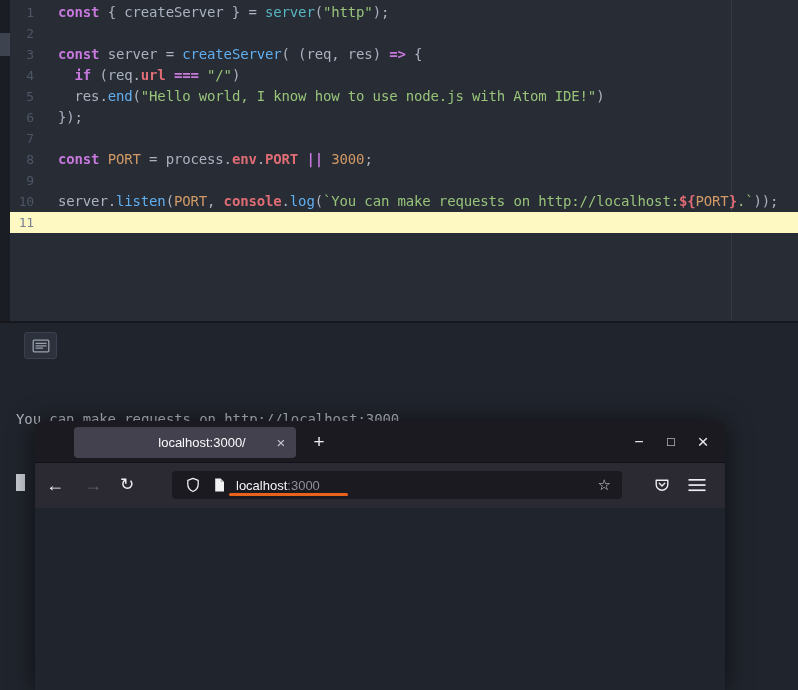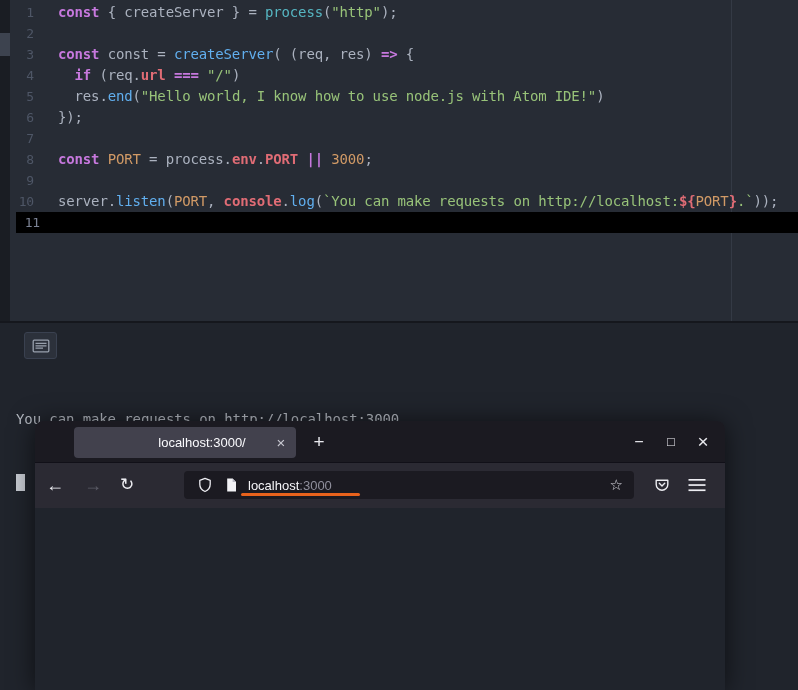--- a/index.html
+++ b/index.html
@@ -7,21 +7,21 @@
   .screen { position:relative; width:798px; height:690px; font-family:"DejaVu Sans Mono",monospace; }
 
   
   .editor { position:absolute; top:0; left:0; width:798px; height:321px; background:#272c35; display:flex; }
   .left-strip { width:10px; background:#1a1d23; position:relative; flex:none; }
   .strip-block { position:absolute; top:33px; left:0; width:10px; height:23px; background:#3d434f; }
   .editor-main { position:relative; flex:1; overflow:hidden; }
   .wrap-guide { position:absolute; left:721px; top:0; bottom:0; width:1px; background:#343a45; }
   .code-rows { position:absolute; top:2px; left:0; right:0; }
   .code-row { display:flex; height:21px; line-height:21px; font-size:14px; letter-spacing:-0.15px; white-space:pre; }
-  .code-row.current { background:#000000;margin-left:6px; }
+  .code-row.current { background:#fef9c3; }
   .code-row .gutter { flex:none; width:38px; text-align:right; padding-right:14px; color:#4e5666; font-size:13px; }
   .code-row.current .gutter { color:#7b8294; }
   .code-row .code { padding-left:10px; color:#abb2bf; }
   .tok-kw  { color:var(--c-kw);font-weight:bold; }
   .tok-fn  { color:var(--c-fn); }
   .tok-sup { color:var(--c-sup); }
   .tok-str { color:var(--c-str); }
   .tok-num { color:var(--c-num); }
   .tok-prop{ color:var(--c-prop);font-weight:bold; }
   .tok-fg  { color:var(--c-fg); }
@@ -47,21 +47,21 @@
   .win-ctl { width:20px; margin-left:12px; text-align:center; color:#e9e9ee; }
   .ctl-min { font-size:16px; }
   .ctl-max { font-size:13px; }
   .ctl-close { font-size:19px; }
 
   .navbar { position:relative; height:46px; background:#2b2a33; box-shadow:inset 0 1px 0 #111018; }
   .nav-icon { position:absolute; top:9px; width:24px; height:28px; line-height:28px; text-align:center; font-size:18px; color:#ededf2; }
   .nav-back { left:8px; }
   .nav-forward { left:46px; color:#5d5d68; }
   .nav-reload { left:80px; font-size:17px; }
-  .urlbar { position:absolute; left:137px; top:9px; width:450px; height:28px; background:#1b1a21; border-radius:4px; display:flex; align-items:center; color:#ededf2;margin-left:12px; }
+  .urlbar { position:absolute; left:137px; top:9px; width:450px; height:28px; background:#1b1a21; border-radius:4px; display:flex; align-items:center; color:#ededf2; }
   .urlbar .shield { margin-left:13px; }
   .urlbar .pageic { margin-left:11px; }
   .url-text { margin-left:9px; font-size:13px; white-space:nowrap; }
   .url-host { color:#f5f5f8; }
   .url-port { color:#8f8f9c; }
   .url-star { margin-left:auto; margin-right:11px; font-size:15px; color:#d6d6de; }
   .url-underline { position:absolute; left:57px; bottom:3px; width:119px; height:3px; background:var(--annot); border-radius:2px; }
   .nav-pocket { position:absolute; left:618px; top:14px; color:#ededf2; }
   .nav-menu { position:absolute; left:652px; top:15px; color:#ededf2; }
 
@@ -76,23 +76,23 @@
 
 <div class="screen">
 
   <div class="editor">
     <div class="left-strip">
       <div class="strip-block"></div>
     </div>
     <div class="editor-main">
       <div class="wrap-guide"></div>
       <div class="code-rows">
-          <div class="code-row"><span class="gutter">1</span><span class="code"><span class="tok-kw">const</span><span class="tok-fg"> { createServer } = </span><span class="tok-sup">process</span><span class="tok-fg">(</span><span class="tok-str">"http"</span><span class="tok-fg">);</span></span></div>
+          <div class="code-row"><span class="gutter">1</span><span class="code"><span class="tok-kw">const</span><span class="tok-fg"> { createServer } = </span><span class="tok-sup">server</span><span class="tok-fg">(</span><span class="tok-str">"http"</span><span class="tok-fg">);</span></span></div>
           <div class="code-row"><span class="gutter">2</span><span class="code"></span></div>
-          <div class="code-row"><span class="gutter">3</span><span class="code"><span class="tok-kw">const</span><span class="tok-fg"> const = </span><span class="tok-fn">createServer</span><span class="tok-fg">( (req, res) </span><span class="tok-kw">=&gt;</span><span class="tok-fg"> {</span></span></div>
+          <div class="code-row"><span class="gutter">3</span><span class="code"><span class="tok-kw">const</span><span class="tok-fg"> server = </span><span class="tok-fn">createServer</span><span class="tok-fg">( (req, res) </span><span class="tok-kw">=&gt;</span><span class="tok-fg"> {</span></span></div>
           <div class="code-row"><span class="gutter">4</span><span class="code"><span class="tok-fg">  </span><span class="tok-kw">if</span><span class="tok-fg"> (req.</span><span class="tok-prop">url</span><span class="tok-fg"> </span><span class="tok-kw">===</span><span class="tok-fg"> </span><span class="tok-str">"/"</span><span class="tok-fg">)</span></span></div>
           <div class="code-row"><span class="gutter">5</span><span class="code"><span class="tok-fg">  res.</span><span class="tok-fn">end</span><span class="tok-fg">(</span><span class="tok-str">"Hello world, I know how to use node.js with Atom IDE!"</span><span class="tok-fg">)</span></span></div>
           <div class="code-row"><span class="gutter">6</span><span class="code"><span class="tok-fg">});</span></span></div>
           <div class="code-row"><span class="gutter">7</span><span class="code"></span></div>
           <div class="code-row"><span class="gutter">8</span><span class="code"><span class="tok-kw">const</span><span class="tok-fg"> </span><span class="tok-num">PORT</span><span class="tok-fg"> = process.</span><span class="tok-prop">env</span><span class="tok-fg">.</span><span class="tok-prop">PORT</span><span class="tok-fg"> </span><span class="tok-kw">||</span><span class="tok-fg"> </span><span class="tok-num">3000</span><span class="tok-fg">;</span></span></div>
           <div class="code-row"><span class="gutter">9</span><span class="code"></span></div>
           <div class="code-row"><span class="gutter">10</span><span class="code"><span class="tok-fg">server.</span><span class="tok-fn">listen</span><span class="tok-fg">(</span><span class="tok-num">PORT</span><span class="tok-fg">, </span><span class="tok-prop">console</span><span class="tok-fg">.</span><span class="tok-fn">log</span><span class="tok-fg">(</span><span class="tok-str">`You can make requests on http://localhost:</span><span class="tok-prop">${</span><span class="tok-num">PORT</span><span class="tok-prop">}</span><span class="tok-str">.`</span><span class="tok-fg">));</span></span></div>
           <div class="code-row current"><span class="gutter">11</span><span class="code"></span></div>
         </div>
     </div>

